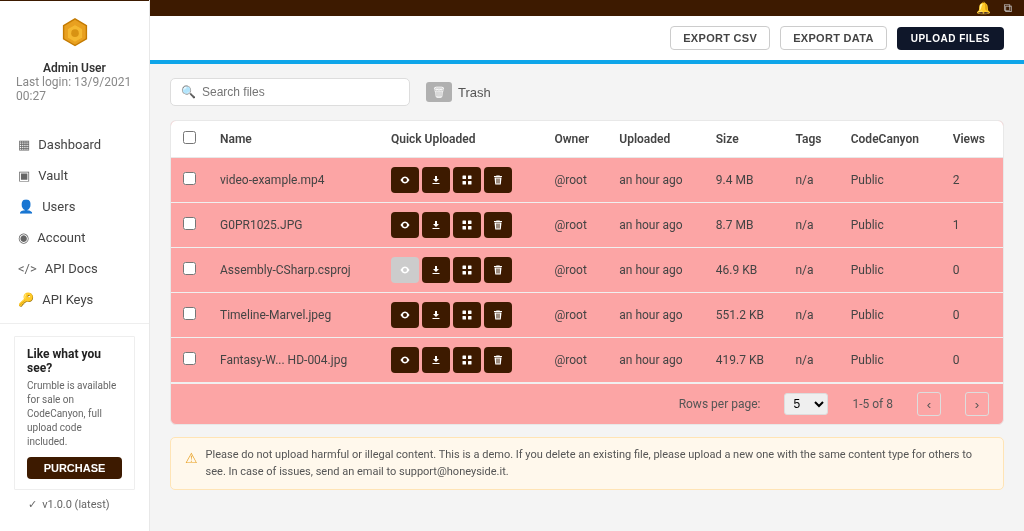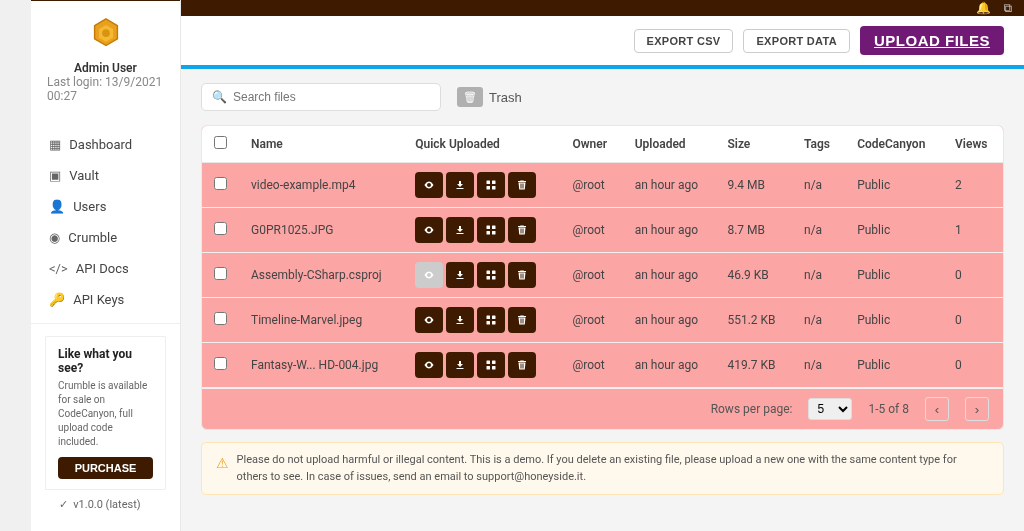--- a/index.html
+++ b/index.html
@@ -7,21 +7,20 @@
 
     
     .sidebar {
       width: 150px;
       min-width: 150px;
       background: #fff;
       display: flex;
       flex-direction: column;
       border-right: 1px solid #e8e8e8;
       height: 531px;
-      margin-left: 31px;
     }
     .sidebar-top {
       background: #3d1a00;
       height: 16px;
       display: flex;
       align-items: center;
       justify-content: center;
     }
     .sidebar-logo {
       padding: 16px 16px 8px;
@@ -126,30 +125,29 @@
       border: 1px solid #ccc;
       border-radius: 4px;
       padding: 5px 12px;
       font-size: 11px;
       font-weight: 600;
       color: #444;
       cursor: pointer;
       letter-spacing: 0.3px;
     }
     .toolbar-btn-primary {
-      background: #701a75;
+      background: #0f172a;
       color: #fff;
       border: none;
       border-radius: 4px;
       padding: 6px 14px;
-      font-size: 15px;
+      font-size: 10px;
       font-weight: 700;
       cursor: pointer;
       letter-spacing: 0.5px;
-      text-decoration: underline;
     }
 
     .content-area {
       flex: 1;
       padding: 14px 20px;
       overflow-y: auto;
     }
 
     
     .search-trash-row {
@@ -250,21 +248,21 @@
     .action-btn.disabled {
       background: #ccc;
       cursor: default;
     }
 
     .pagination-row {
       display: flex;
       align-items: center;
       justify-content: flex-end;
       padding: 8px 14px;
-      gap: 16px;
+      gap: 24px;
       font-size: 12px;
       color: #555;
       border-top: 1px solid #f0f0f0;
     }
     .pagination-select {
       border: 1px solid #ddd;
       border-radius: 3px;
       padding: 2px 4px;
       font-size: 12px;
       cursor: pointer;
@@ -324,21 +322,21 @@
     <div class="sidebar-nav-item">
       <span class="nav-icon">▣</span>
       <span>Vault</span>
     </div>
     <div class="sidebar-nav-item">
       <span class="nav-icon">👤</span>
       <span>Users</span>
     </div>
     <div class="sidebar-nav-item">
       <span class="nav-icon">◉</span>
-      <span>Crumble</span>
+      <span>Account</span>
     </div>
     <div class="sidebar-nav-item">
       <span class="nav-icon">&lt;/&gt;</span>
       <span>API Docs</span>
     </div>
     <div class="sidebar-nav-item">
       <span class="nav-icon">🔑</span>
       <span>API Keys</span>
     </div>
   </nav>

